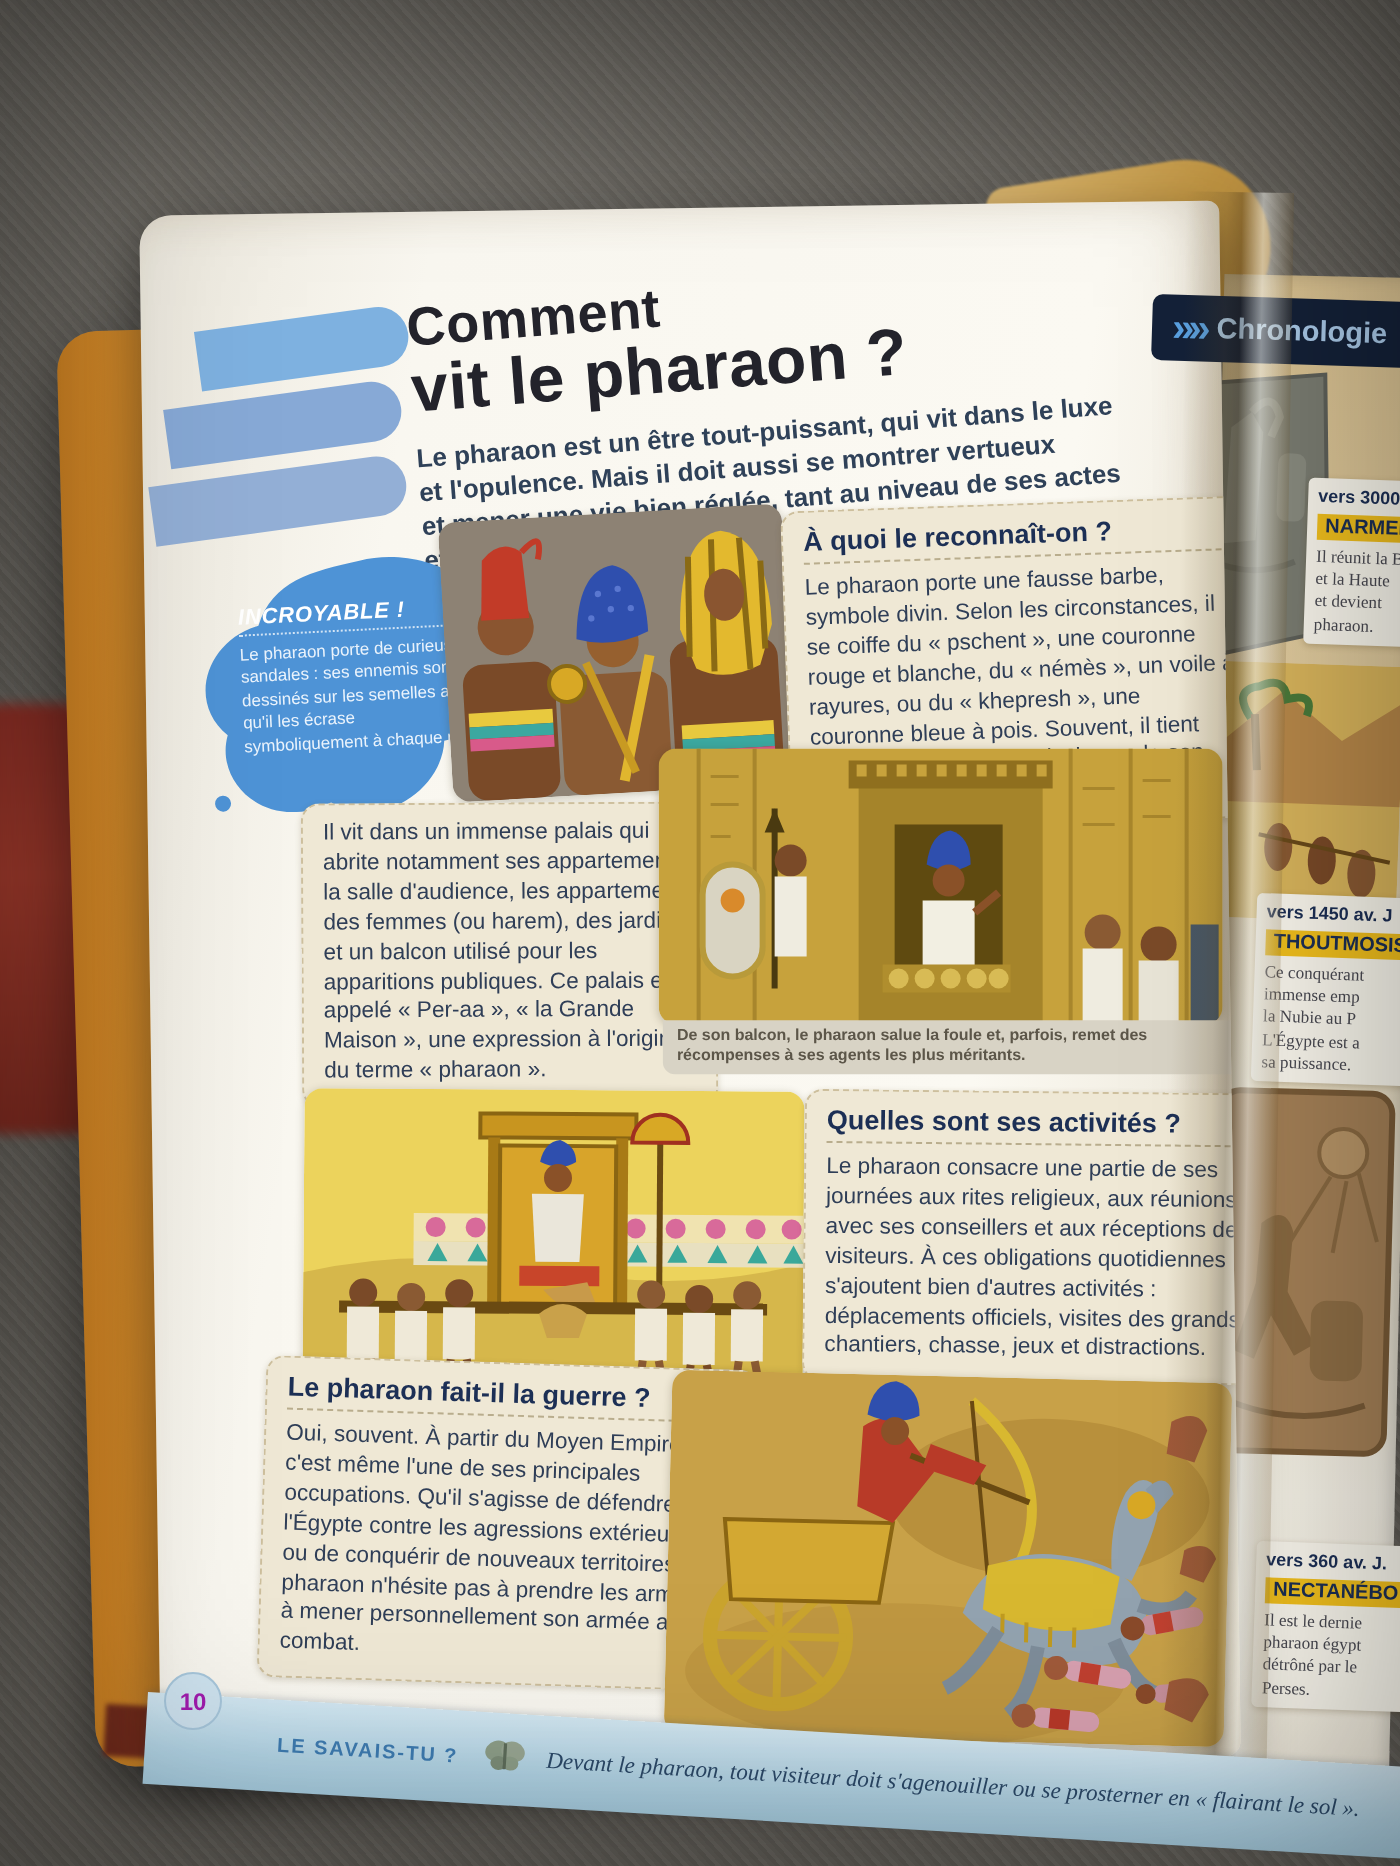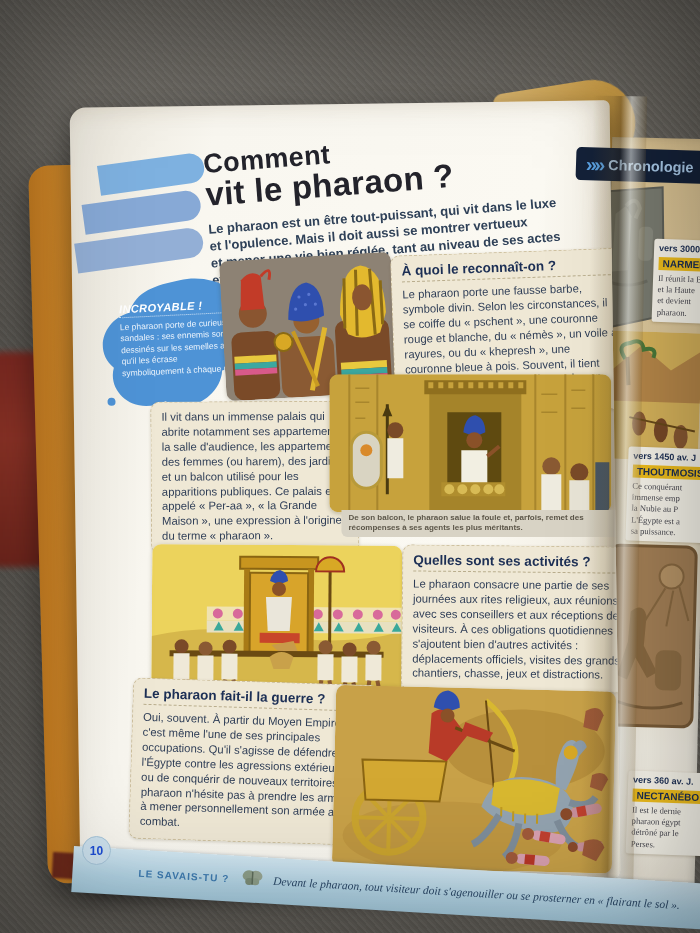--- a/index.html
+++ b/index.html
@@ -51,42 +51,42 @@
   .splat-txt{position:absolute;left:22px;top:26px;width:118px;color:#fff;}
   .splat-title{font-size:11px;font-weight:800;font-style:italic;letter-spacing:.4px;
     border-bottom:1px dotted rgba(255,255,255,.75);padding-bottom:2px;margin-bottom:4px;}
   .splat-body{font-size:8.5px;line-height:1.35;color:#eaf3fc;}
   .ill{position:absolute;border-radius:9px;overflow:hidden;box-shadow:0 1px 4px rgba(60,50,20,.25);}
   .ill svg{display:block;}
   .ill-crowns{left:150px;top:152px;width:172px;height:140px;transform:rotate(-2.5deg);}
   .ill-balcony{left:255px;top:272px;width:282px;height:138px;transform:rotate(.8deg);}
   .ill-palanquin{left:75px;top:440px;width:250px;height:152px;transform:rotate(1.2deg);}
   .ill-war{left:255px;top:586px;width:280px;height:182px;transform:rotate(2.2deg);}
-  .caption{position:absolute;left:266px;top:408px;width:284px;transform:rotate(.8deg);
+  .caption{position:absolute;left:256px;top:408px;width:284px;transform:rotate(.8deg);
     background:#d8d3c5;color:#5c5649;font-size:8px;font-weight:700;line-height:1.3;
     padding:3px 7px;border-radius:0 0 6px 6px;}
   .box{position:absolute;background:#efe8d5;border:1px dashed #cdbf9d;border-radius:9px;
     padding:7px 10px 9px;box-shadow:0 1px 3px rgba(90,75,35,.2);}
   .box h3{margin:0 0 5px;font-size:13.5px;font-weight:800;color:#1c2f55;
     border-bottom:1px dashed #b9ad8d;padding-bottom:3px;}
   .box p{margin:0;font-size:11.3px;color:#2f3e57;line-height:1.32;}
   .box1{left:320px;top:150px;width:214px;transform:rotate(-1.2deg);}
   .box2{left:76px;top:296px;width:186px;transform:rotate(.5deg);}
   .box3{left:325px;top:444px;width:212px;transform:rotate(1.4deg);}
   .box4{left:52px;top:576px;width:224px;transform:rotate(2.6deg);}
   
   .band{position:absolute;left:74px;top:846px;width:650px;height:46px;z-index:10;
     transform:rotate(3.4deg);transform-origin:left top;
     background:linear-gradient(180deg,#d3e8f3,#b5d7e8 60%,#a9cfe2);
     display:flex;align-items:center;box-shadow:0 -1px 3px rgba(60,80,100,.2);}
   .band-label{margin-left:66px;font-size:10px;font-weight:800;letter-spacing:1px;color:#3f7db3;}
   .butterfly{margin:0 10px 0 12px;}
   .band-text{font-family:"Liberation Serif",serif;font-style:italic;font-size:11.5px;color:#2c4a6a;}
   .pagenum{position:absolute;left:82px;top:836px;width:27px;height:27px;z-index:11;border-radius:50%;
-    background:#cfe4f1;border:1px solid #a8c8dd;color:#1d4ed8;font-size:12px;font-weight:700;
+    background:#cfe4f1;border:1px solid #a8c8dd;color:#a21caf;font-size:12px;font-weight:700;
     display:flex;align-items:center;justify-content:center;}
   
   .banner{position:absolute;left:576px;top:149px;width:132px;height:33px;z-index:7;
     transform:rotate(1.8deg);background:#142138;border-radius:5px 0 0 5px;
     border-right:6px solid #f0a82a;display:flex;align-items:center;gap:6px;padding-left:10px;box-sizing:border-box;}
   .chev{color:#5aa0e0;font-size:20px;font-weight:800;line-height:1;letter-spacing:-3px;}
   .banner-label{color:#a9c9e8;font-size:14.5px;font-weight:700;}
   .rp{position:absolute;z-index:5;}
   .entry{background:#fbf8ee;border-radius:3px;padding:4px 5px;box-shadow:0 1px 3px rgba(80,60,20,.25);}
   .e-date{font-size:9px;font-weight:800;color:#1c2f55;white-space:nowrap;}

